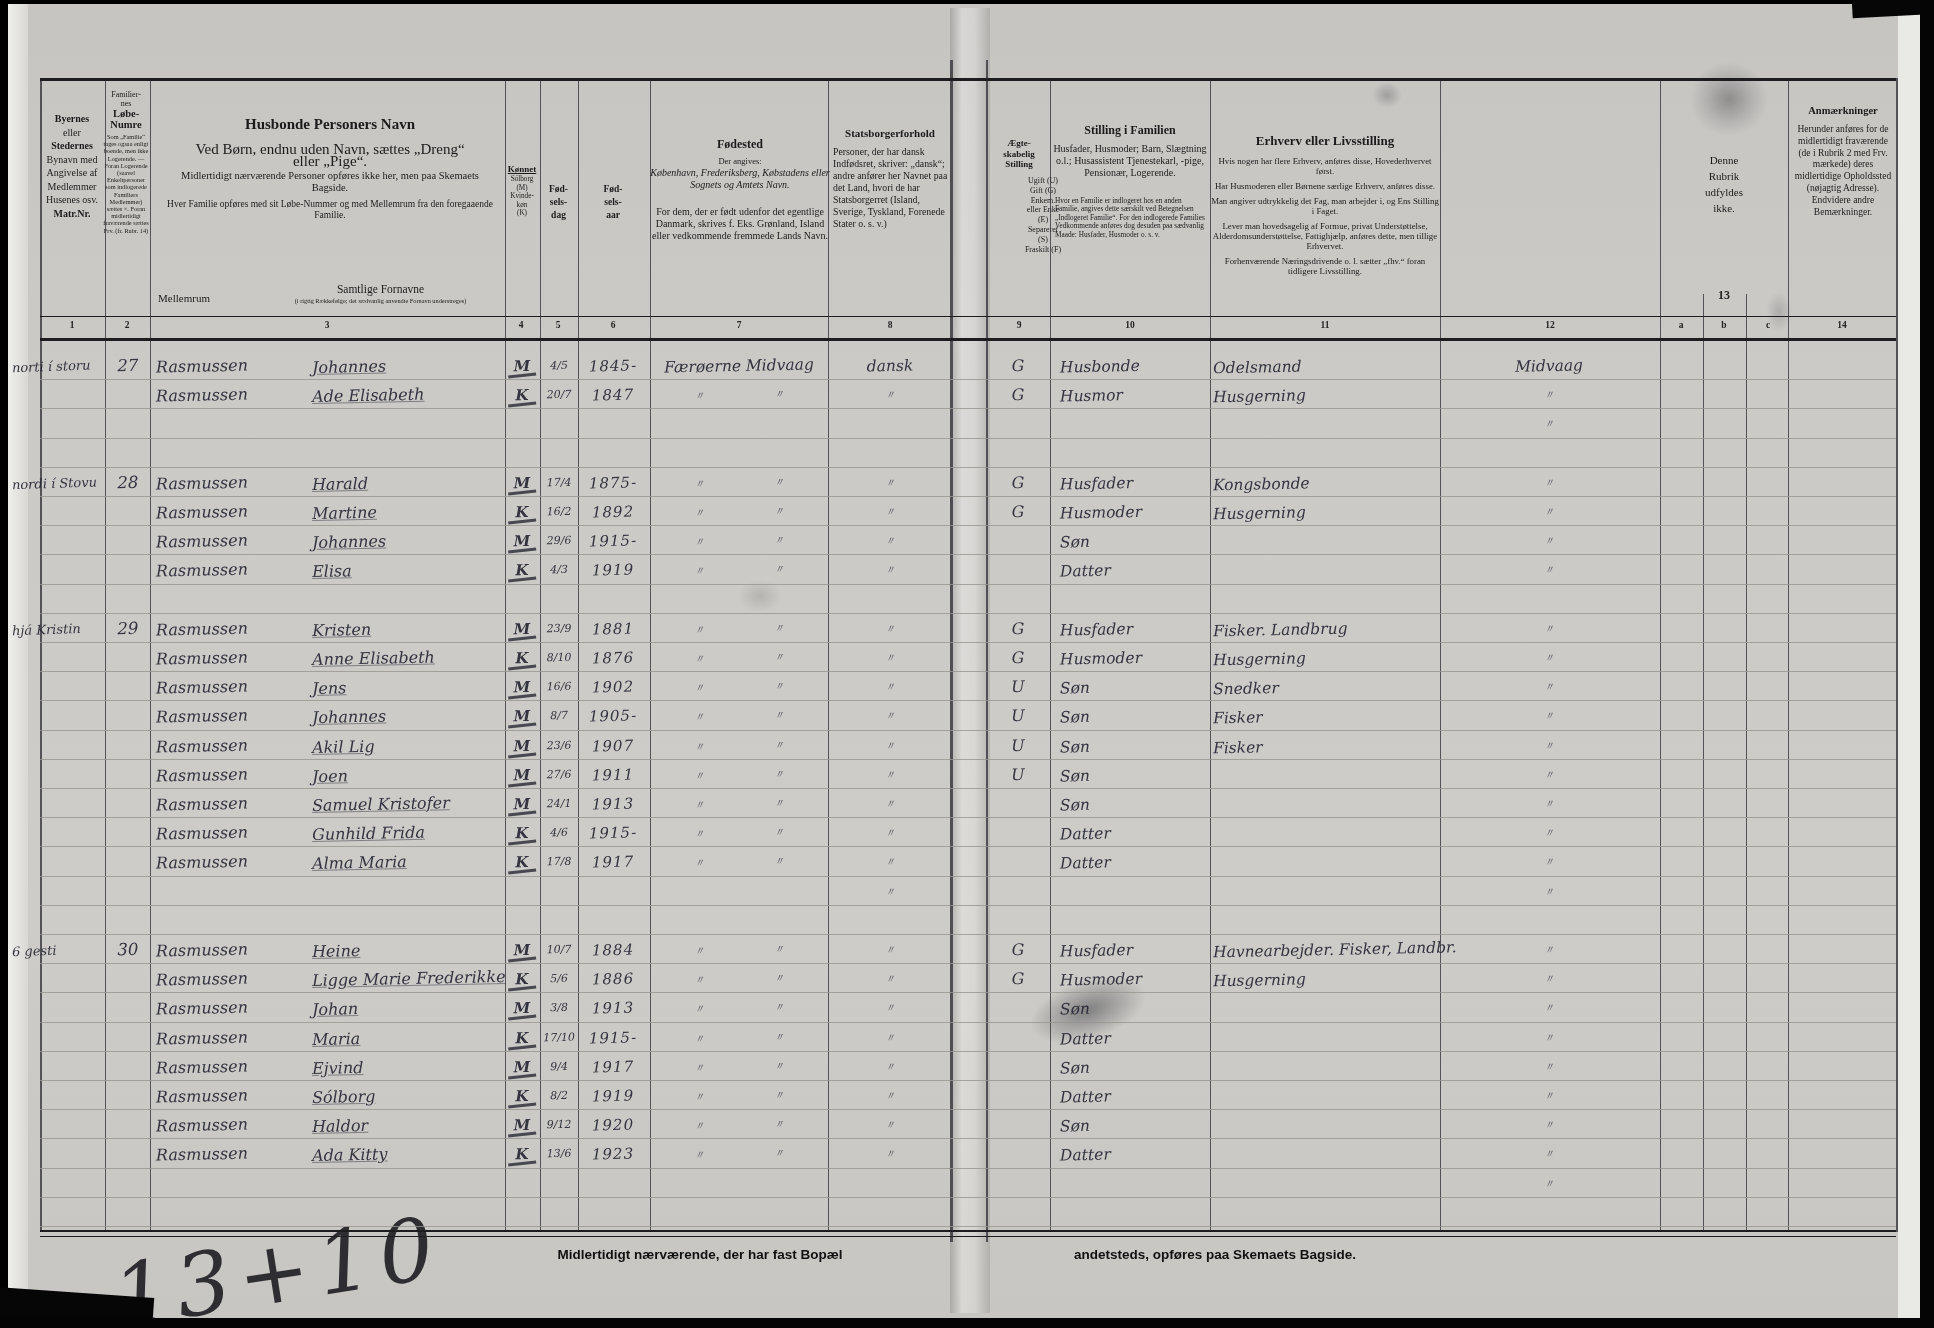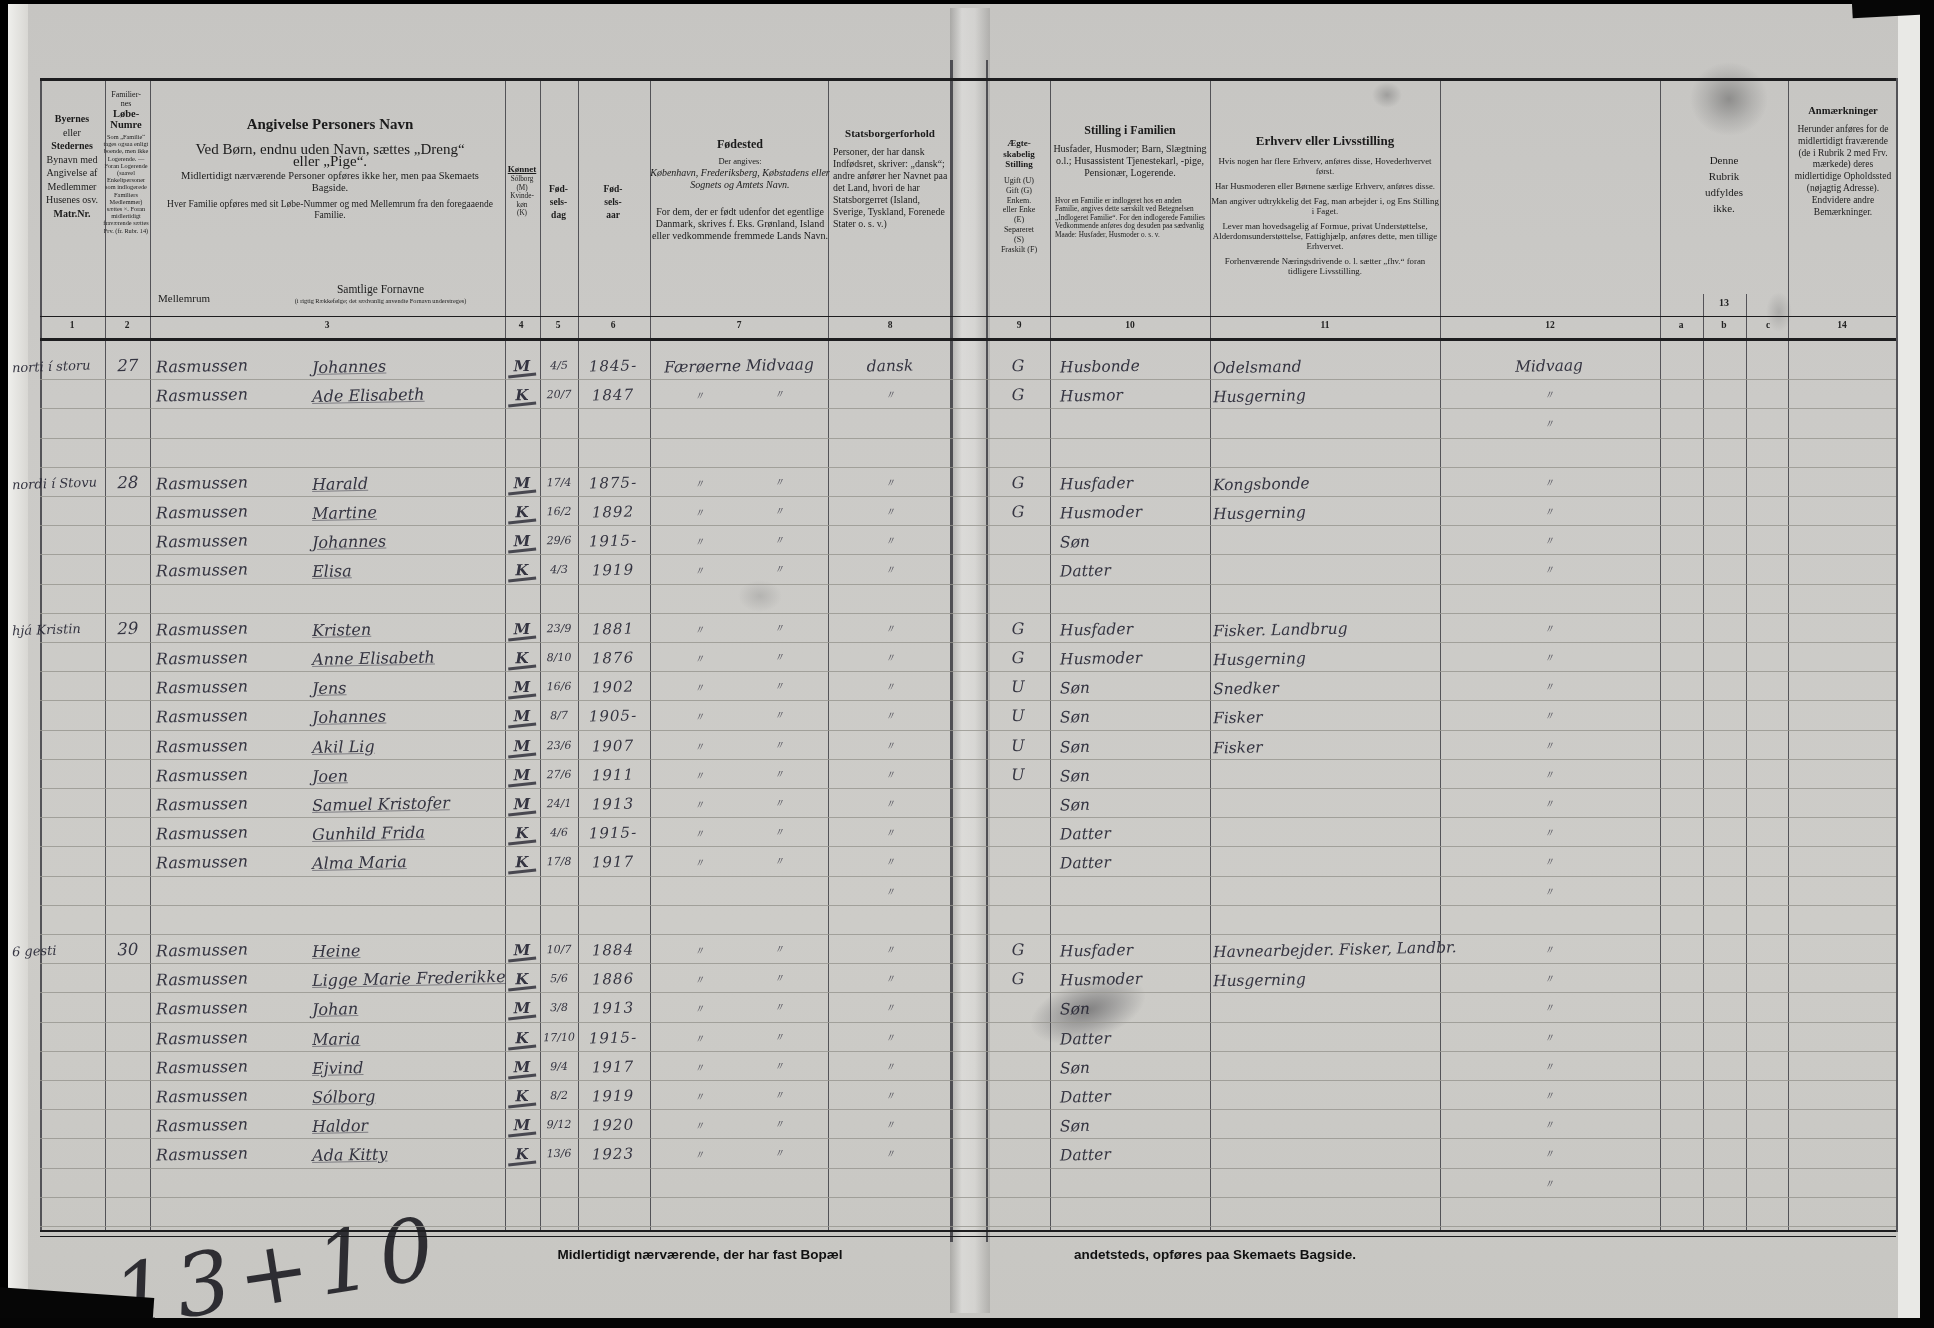--- a/index.html
+++ b/index.html
@@ -46,37 +46,37 @@
   .c4-t{font-weight:bold;font-size:9px;line-height:11px;text-decoration:underline;}
   #h-c5{left:540px;top:183px;width:37px;font-size:9.5px;font-weight:bold;line-height:13px;}
   #h-c6{left:578px;top:183px;width:70px;font-size:9.5px;font-weight:bold;line-height:13px;}
   #h-c7-title{left:655px;top:137px;width:170px;font-size:12px;font-weight:bold;}
   #h-c7-s1{left:655px;top:156px;width:170px;font-size:8.5px;}
   #h-c7-s2{left:648px;top:167px;width:184px;font-size:10px;font-style:italic;line-height:12px;}
   #h-c7-s3{left:646px;top:206px;width:188px;font-size:10px;line-height:12px;}
   #h-c8-title{left:828px;top:127px;width:124px;font-size:11px;font-weight:bold;}
   #h-c8-body{left:833px;top:146px;width:116px;font-size:9.8px;line-height:12px;text-align:left;}
   #h-c9-title{left:988px;top:138px;width:62px;font-size:9px;font-weight:bold;line-height:10.5px;}
-  #h-c9-lines{left:988px;top:176px;width:62px;font-size:8px;line-height:9.8px;}
+  #h-c9-lines{left:1012px;top:176px;width:62px;font-size:8px;line-height:9.8px;}
   #h-c10-title{left:1053px;top:123px;width:154px;font-size:12px;font-weight:bold;}
   #h-c10-body{left:1050px;top:143px;width:160px;font-size:10px;line-height:12px;}
   #h-c10-note{left:1055px;top:197px;width:150px;font-size:7.3px;line-height:8.4px;text-align:left;}
   #h-c11-title{left:1213px;top:133px;width:224px;font-size:13px;font-weight:bold;}
   #h-c11-body{left:1211px;top:156px;width:228px;font-size:8.8px;line-height:10px;}
   #h-c11-body p{margin:0 0 5px 0;}
   #h-c12{left:1443px;top:150px;width:212px;}
   .c12-s{font-size:8.5px;line-height:10px;}
   .c12-t{font-weight:bold;font-size:11.5px;line-height:15px;}
   .c12-m{font-size:10.5px;line-height:12px;}
   #h-c13{left:1662px;top:152px;width:124px;font-size:11px;line-height:16px;}
   #h-c14-title{left:1792px;top:105px;width:102px;font-size:10.5px;font-weight:bold;}
   #h-c14-body{left:1794px;top:124px;width:98px;font-size:9.5px;line-height:11.8px;}
 
   .colnum{position:absolute;top:320px;font-weight:bold;font-size:9.5px;color:#222;transform:translateX(-50%);}
-  #col13lab{position:absolute;left:1724px;top:297px;font-weight:bold;font-size:10px;color:#222;transform:translateX(-50%);}
+  #col13lab{position:absolute;left:1724px;top:288px;font-weight:bold;font-size:12px;color:#222;transform:translateX(-50%);}
 
   
   .vl{position:absolute;background:#36363c;opacity:.8;}
   .hl{position:absolute;background:#1d1d1f;}
   .rule{position:absolute;height:1px;background:#96958e;opacity:.8;}
 
   
   .hw{position:absolute;height:30px;line-height:30px;font-family:"DejaVu Serif",serif;font-style:italic;
       color:rgba(36,36,50,.9);font-size:15.5px;transform:rotate(-1.2deg);white-space:nowrap;}
   .hw.place{font-size:13px;transform:rotate(-2deg);}
@@ -126,21 +126,21 @@
   </div>
 
   <div id="h-c2" class="h">
     <div>Familier-</div>
     <div>nes</div>
     <div class="c2-t">Løbe-</div>
     <div class="c2-t">Numre</div>
     <div id="c2-note">Som „Familie“ tages ogsaa enligt boende, men ikke Logerende. — Foran Logerende (saavel Enkeltpersoner som indlogerede Familiers Medlemmer) sættes ×. Foran midlertidigt fraværende sættes Frv. (fr. Rubr. 14)</div>
   </div>
 
-  <div id="h-c3-title" class="h">Angivelse Personers Navn</div>
+  <div id="h-c3-title" class="h">Husbonde Personers Navn</div>
   <div id="h-c3-p1" class="h">Ved Børn, endnu uden Navn, sættes „Dreng“ eller „Pige“.</div>
   <div id="h-c3-p2" class="h">Midlertidigt nærværende Personer opføres ikke her, men paa Skemaets Bagside.</div>
   <div id="h-c3-p3" class="h">Hver Familie opføres med sit Løbe-Nummer og med Mellemrum fra den foregaaende Familie.</div>
   <div id="h-c3-sur" class="h">Mellemrum</div>
   <div id="h-c3-giv" class="h">Samtlige Fornavne</div>
   <div id="h-c3-givnote" class="h">(i rigtig Rækkefølge; det sædvanlig anvendte Fornavn understreges)</div>
 
   <div id="h-c4" class="h">
     <div class="c4-t">Kønnet</div>
     <div>Sólborg</div>

